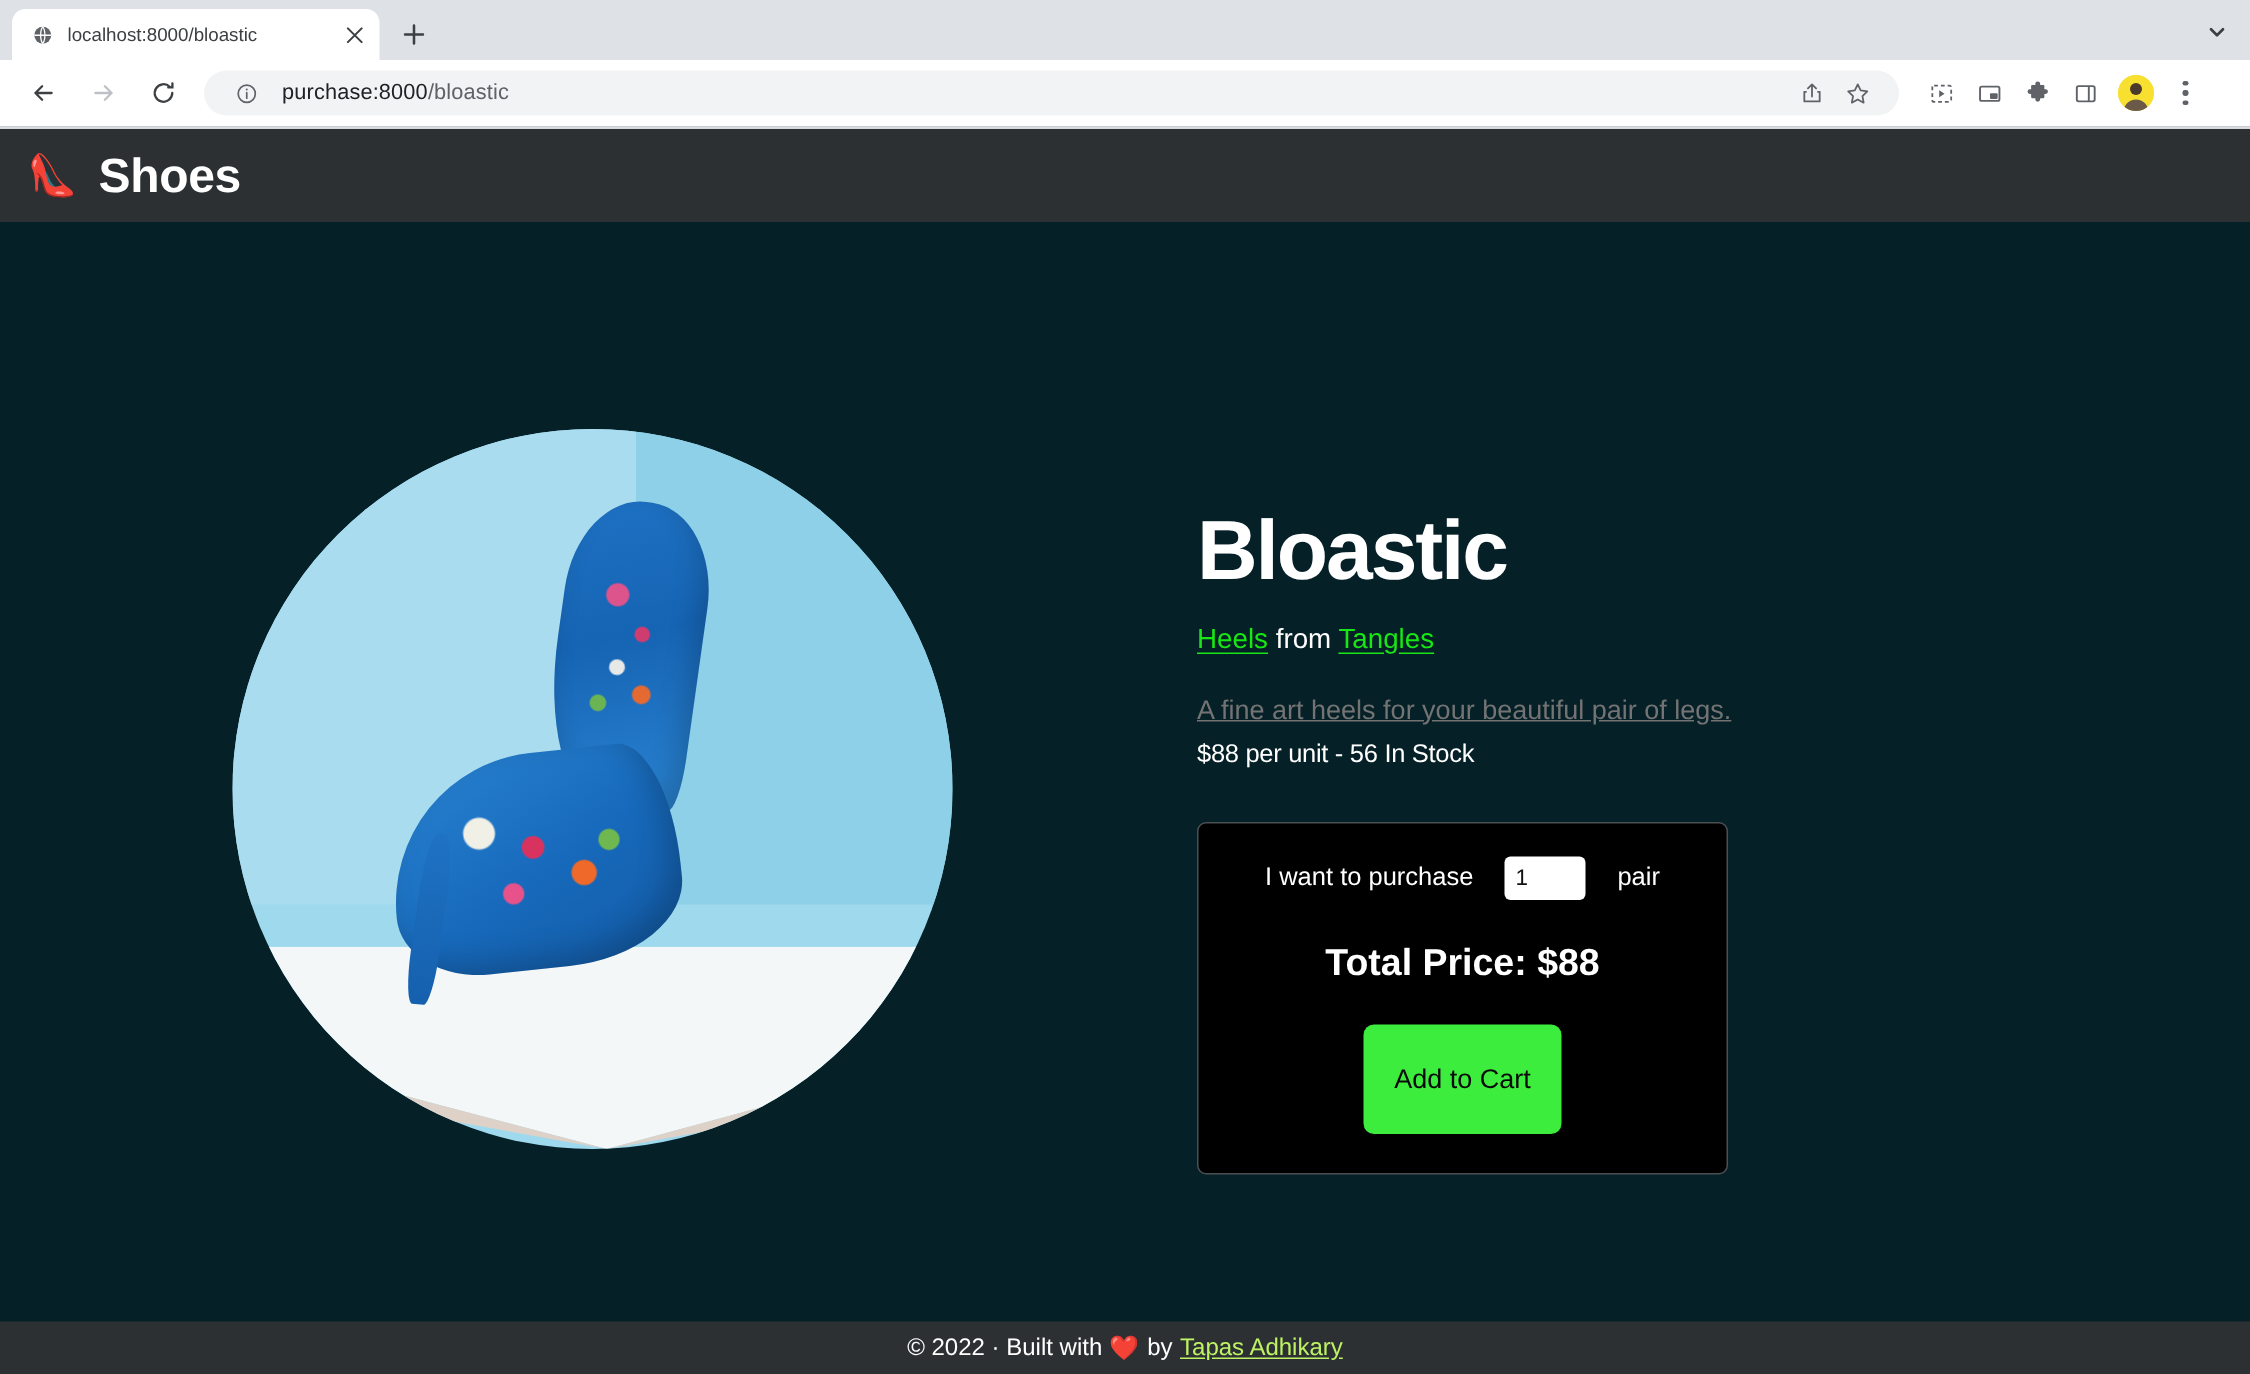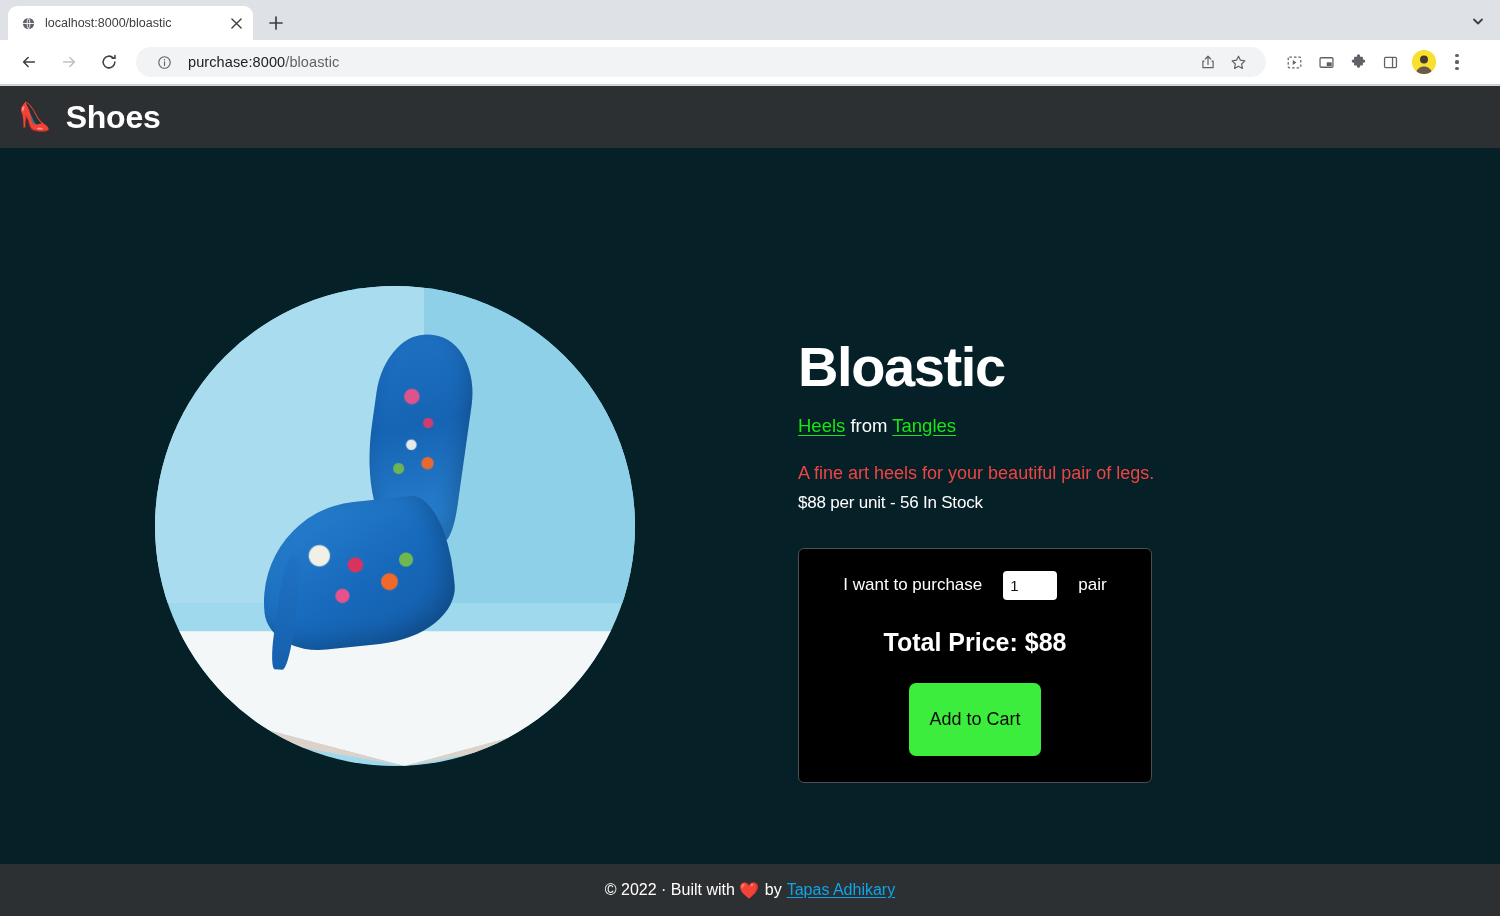--- a/index.html
+++ b/index.html
@@ -161,21 +161,21 @@
   }
 
   .product-info { padding: 90px 0 0 8px; width: 520px; }
   .product-title {
     font-size: 56px; font-weight: 700; color: #ffffff; letter-spacing: -1.4px; line-height: 1;
   }
   .product-meta { margin-top: 20px; font-size: 18.5px; color: #ffffff; }
   .product-meta a {
     color: #18e615; text-underline-offset: 3px;
   }
-  .product-desc { margin-top: 26px; font-size: 18px; color: #ef4444; }
+  .product-desc { margin-top: 26px; font-size: 18px; color: #737373; text-decoration: underline; }
   .product-price { margin-top: 9px; font-size: 17px; color: #ffffff; letter-spacing: -0.2px; }
 
   .purchase-card {
     margin-top: 35px; width: 354px; background: #000000;
     border: 1px solid #4a4f52; border-radius: 6px;
     padding: 22px 20px 26px; text-align: center;
   }
   .purchase-row {
     font-size: 17px; color: #ffffff;
     display: flex; align-items: center; justify-content: center; gap: 21px;
@@ -186,26 +186,26 @@
     font-family: "Liberation Sans", sans-serif;
   }
   .total-price { margin-top: 28px; font-size: 25px; font-weight: 700; color: #ffffff; }
   .add-cart {
     margin-top: 26px; background: #3ded3d; color: #0a0a0a;
     border: none; border-radius: 7px; padding: 26px 20px;
     font-size: 18px; font-family: "Liberation Sans", sans-serif;
   }
 
   .site-footer {
-    position: absolute; left: 0; bottom: 0; width: 1500px; height: 52px;
+    position: absolute; left: 0; bottom: 0; width: 1500px; height: 35px;
     background: #2c3032; display: flex; align-items: center; justify-content: center;
     font-size: 16px; color: #ffffff;
   }
   .site-footer a {
-    color: #0ea5e9; text-decoration: underline; text-underline-offset: 2px;
+    color: #bef264; text-decoration: underline; text-underline-offset: 2px;
   }
   .heart { color: #ef3b3b; }
 </style>
 </head>
 <body>
 
 <div class="browser">
 
   <div class="tabstrip">
     <div class="tab">

